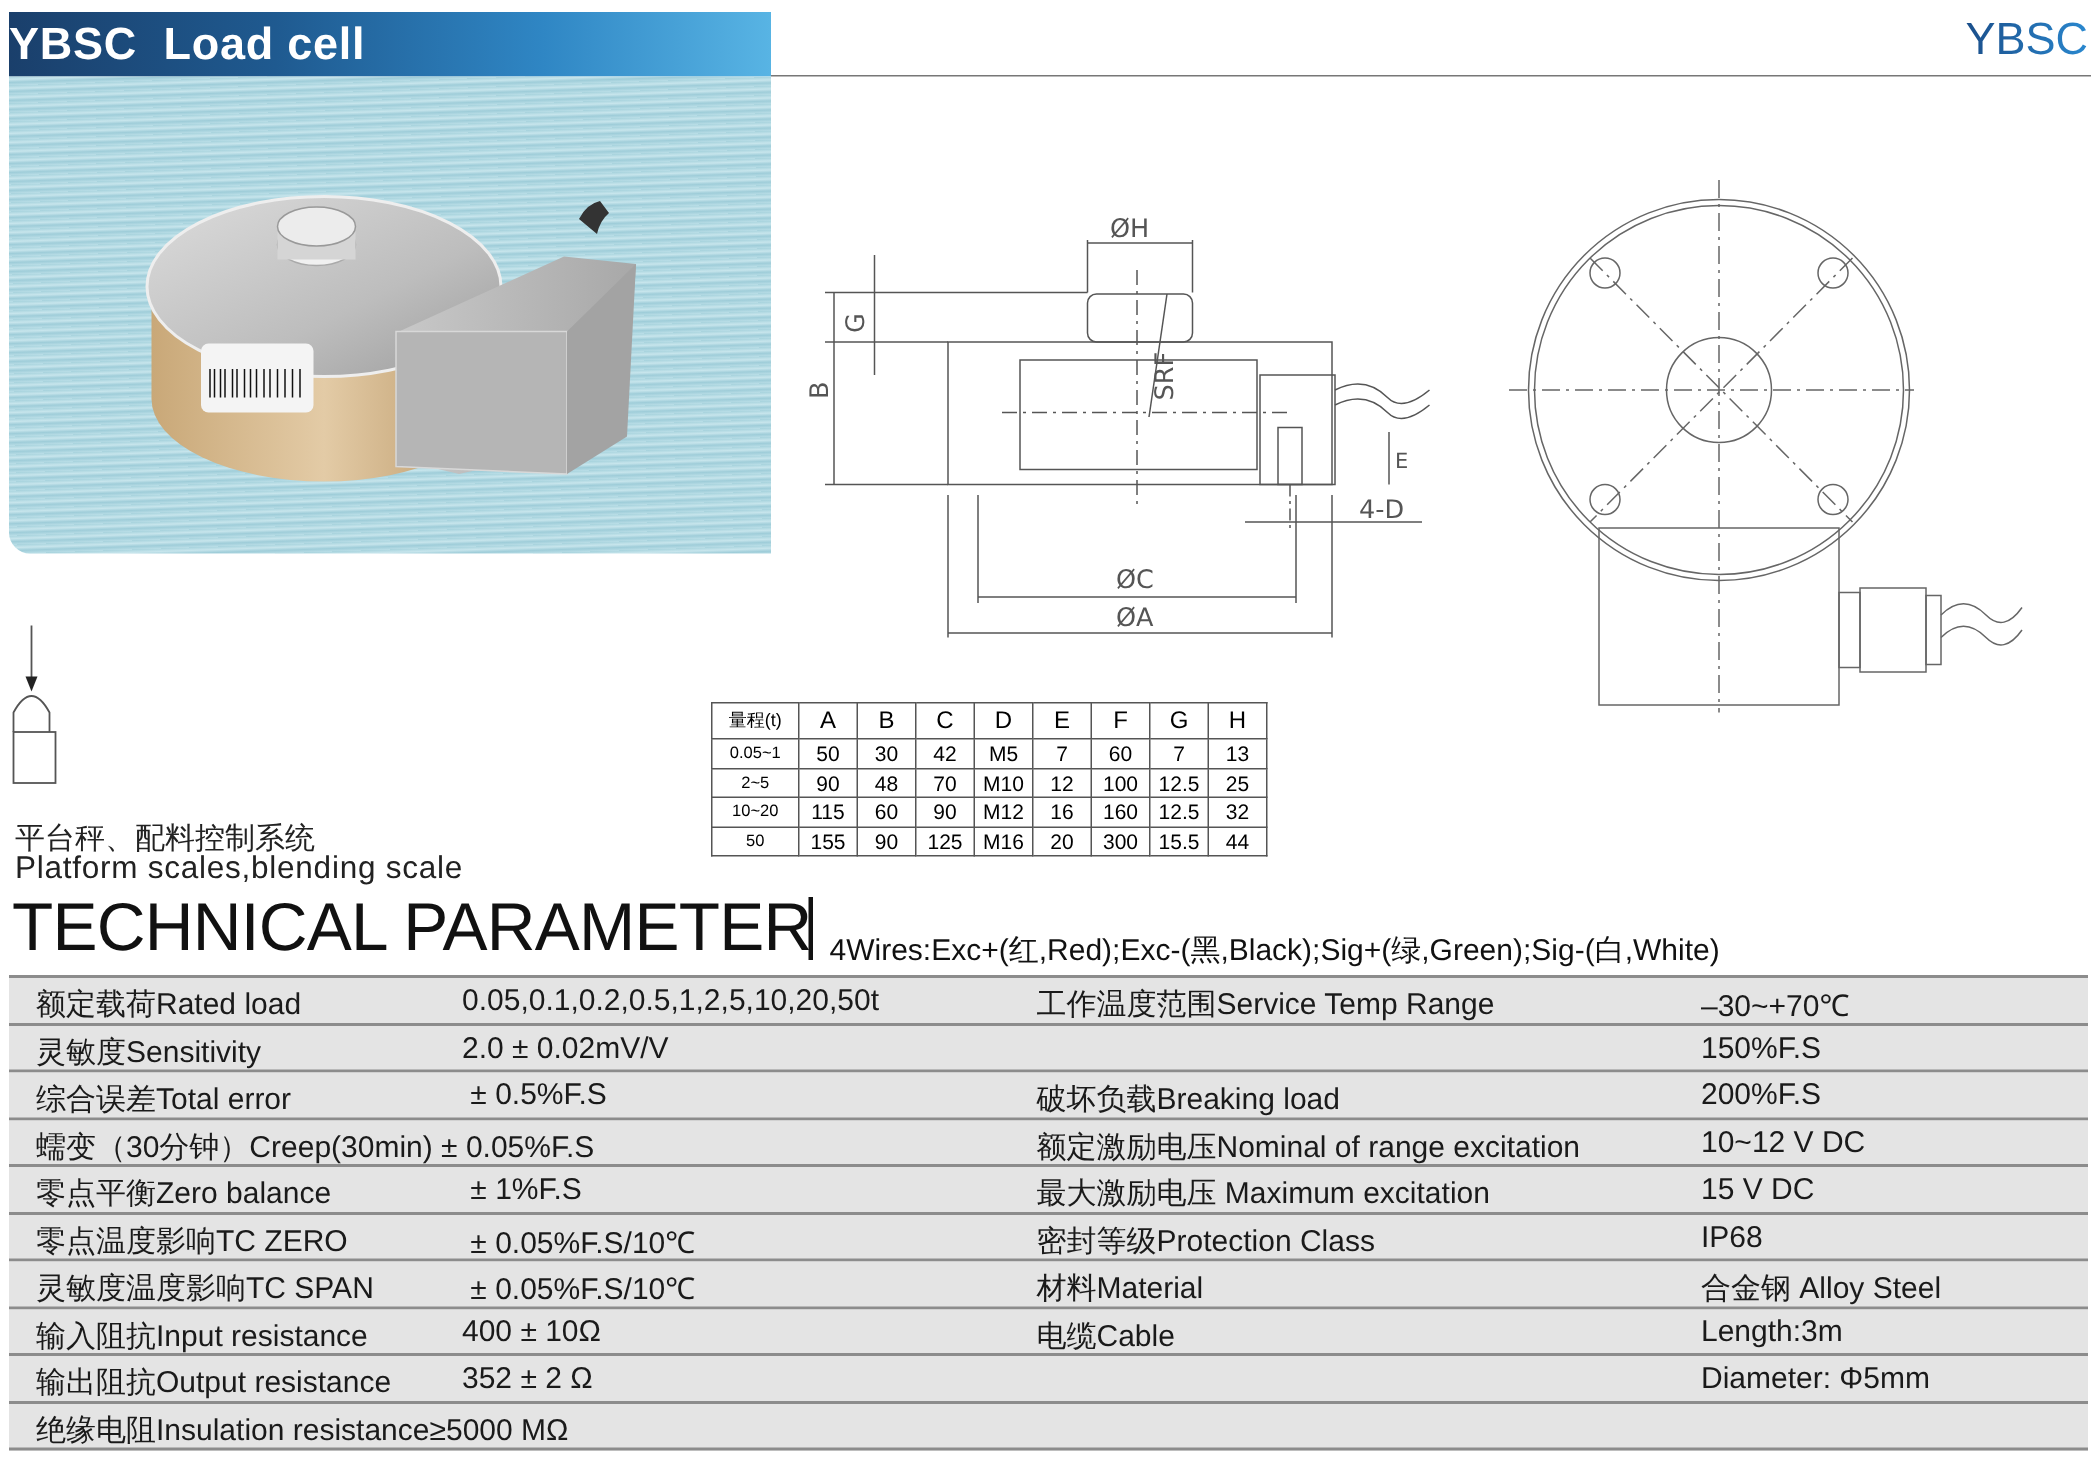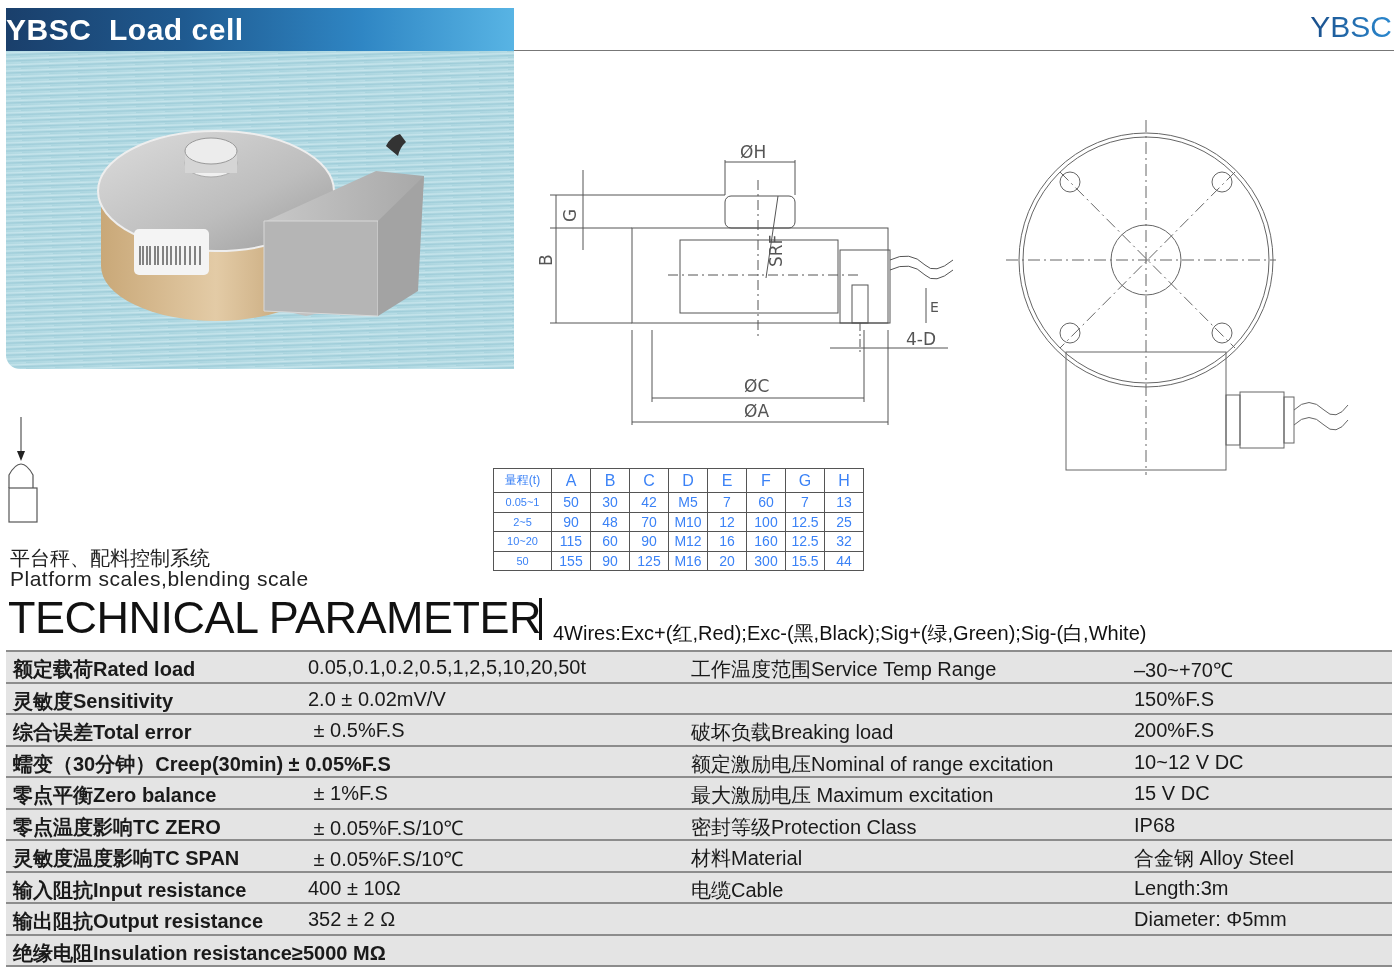--- a/index.html
+++ b/index.html
@@ -22,22 +22,22 @@
     border-bottom-left-radius: 14px; overflow: hidden;
   }
   .photo svg { position: absolute; left: 0; top: 0; }
 
   .drawing { position: absolute; left: 530px; top: 140px; }
   .topview { position: absolute; left: 1000px; top: 120px; }
 
   .load-icon { position: absolute; left: 4px; top: 415px; }
 
   table.dims {
-    position: absolute; left: 493px; top: 468px; border-collapse: collapse;
-    font-size: 14px; color: #3b82f6; padding-left: 23px;
+    position: absolute; left: 474px; top: 468px; border-collapse: collapse;
+    font-size: 14px; color: #000000; padding-left: 23px;
   }
   table.dims td, table.dims th {
     border: 1px solid #555; text-align: center; height: 19.5px; padding: 0 4px; font-weight: normal;
   }
   table.dims th { font-size: 16px; height: 24px; }
   table.dims th.first { font-size: 12px; width: 58px; }
   table.dims td.first { font-size: 11px; }
   table.dims .w { width: 39px; }
 
   .app-zh { position: absolute; left: 10px; top: 545px; font-size: 20px; color: #222; }
@@ -48,21 +48,21 @@
 
   .params {
     position: absolute; left: 6px; top: 650px; width: 1386px;
     border-top: 2px solid #8c8c8c;
   }
   .prow {
     position: relative; height: 31.5px; background: #e4e4e4;
     border-bottom: 2px solid #8c8c8c; font-size: 20px; color: #1a1a1a;
   }
   .prow span { position: absolute; top: 4px; white-space: pre; }
-  .c1 { left: 7px; font-weight: bold; } .c2 { left: 302px; } .c3 { left: 685px; } .c4 { left: 1128px; }
+  .c1 { left: 18px; } .c2 { left: 302px; } .c3 { left: 685px; } .c4 { left: 1128px; }
 </style>
 </head>
 <body>
 
 <div class="title-bar">
   <span>YBSC  Load cell</span>
 </div>
 <div class="title-rule"></div>
 <div class="brand">YBSC</div>
 

